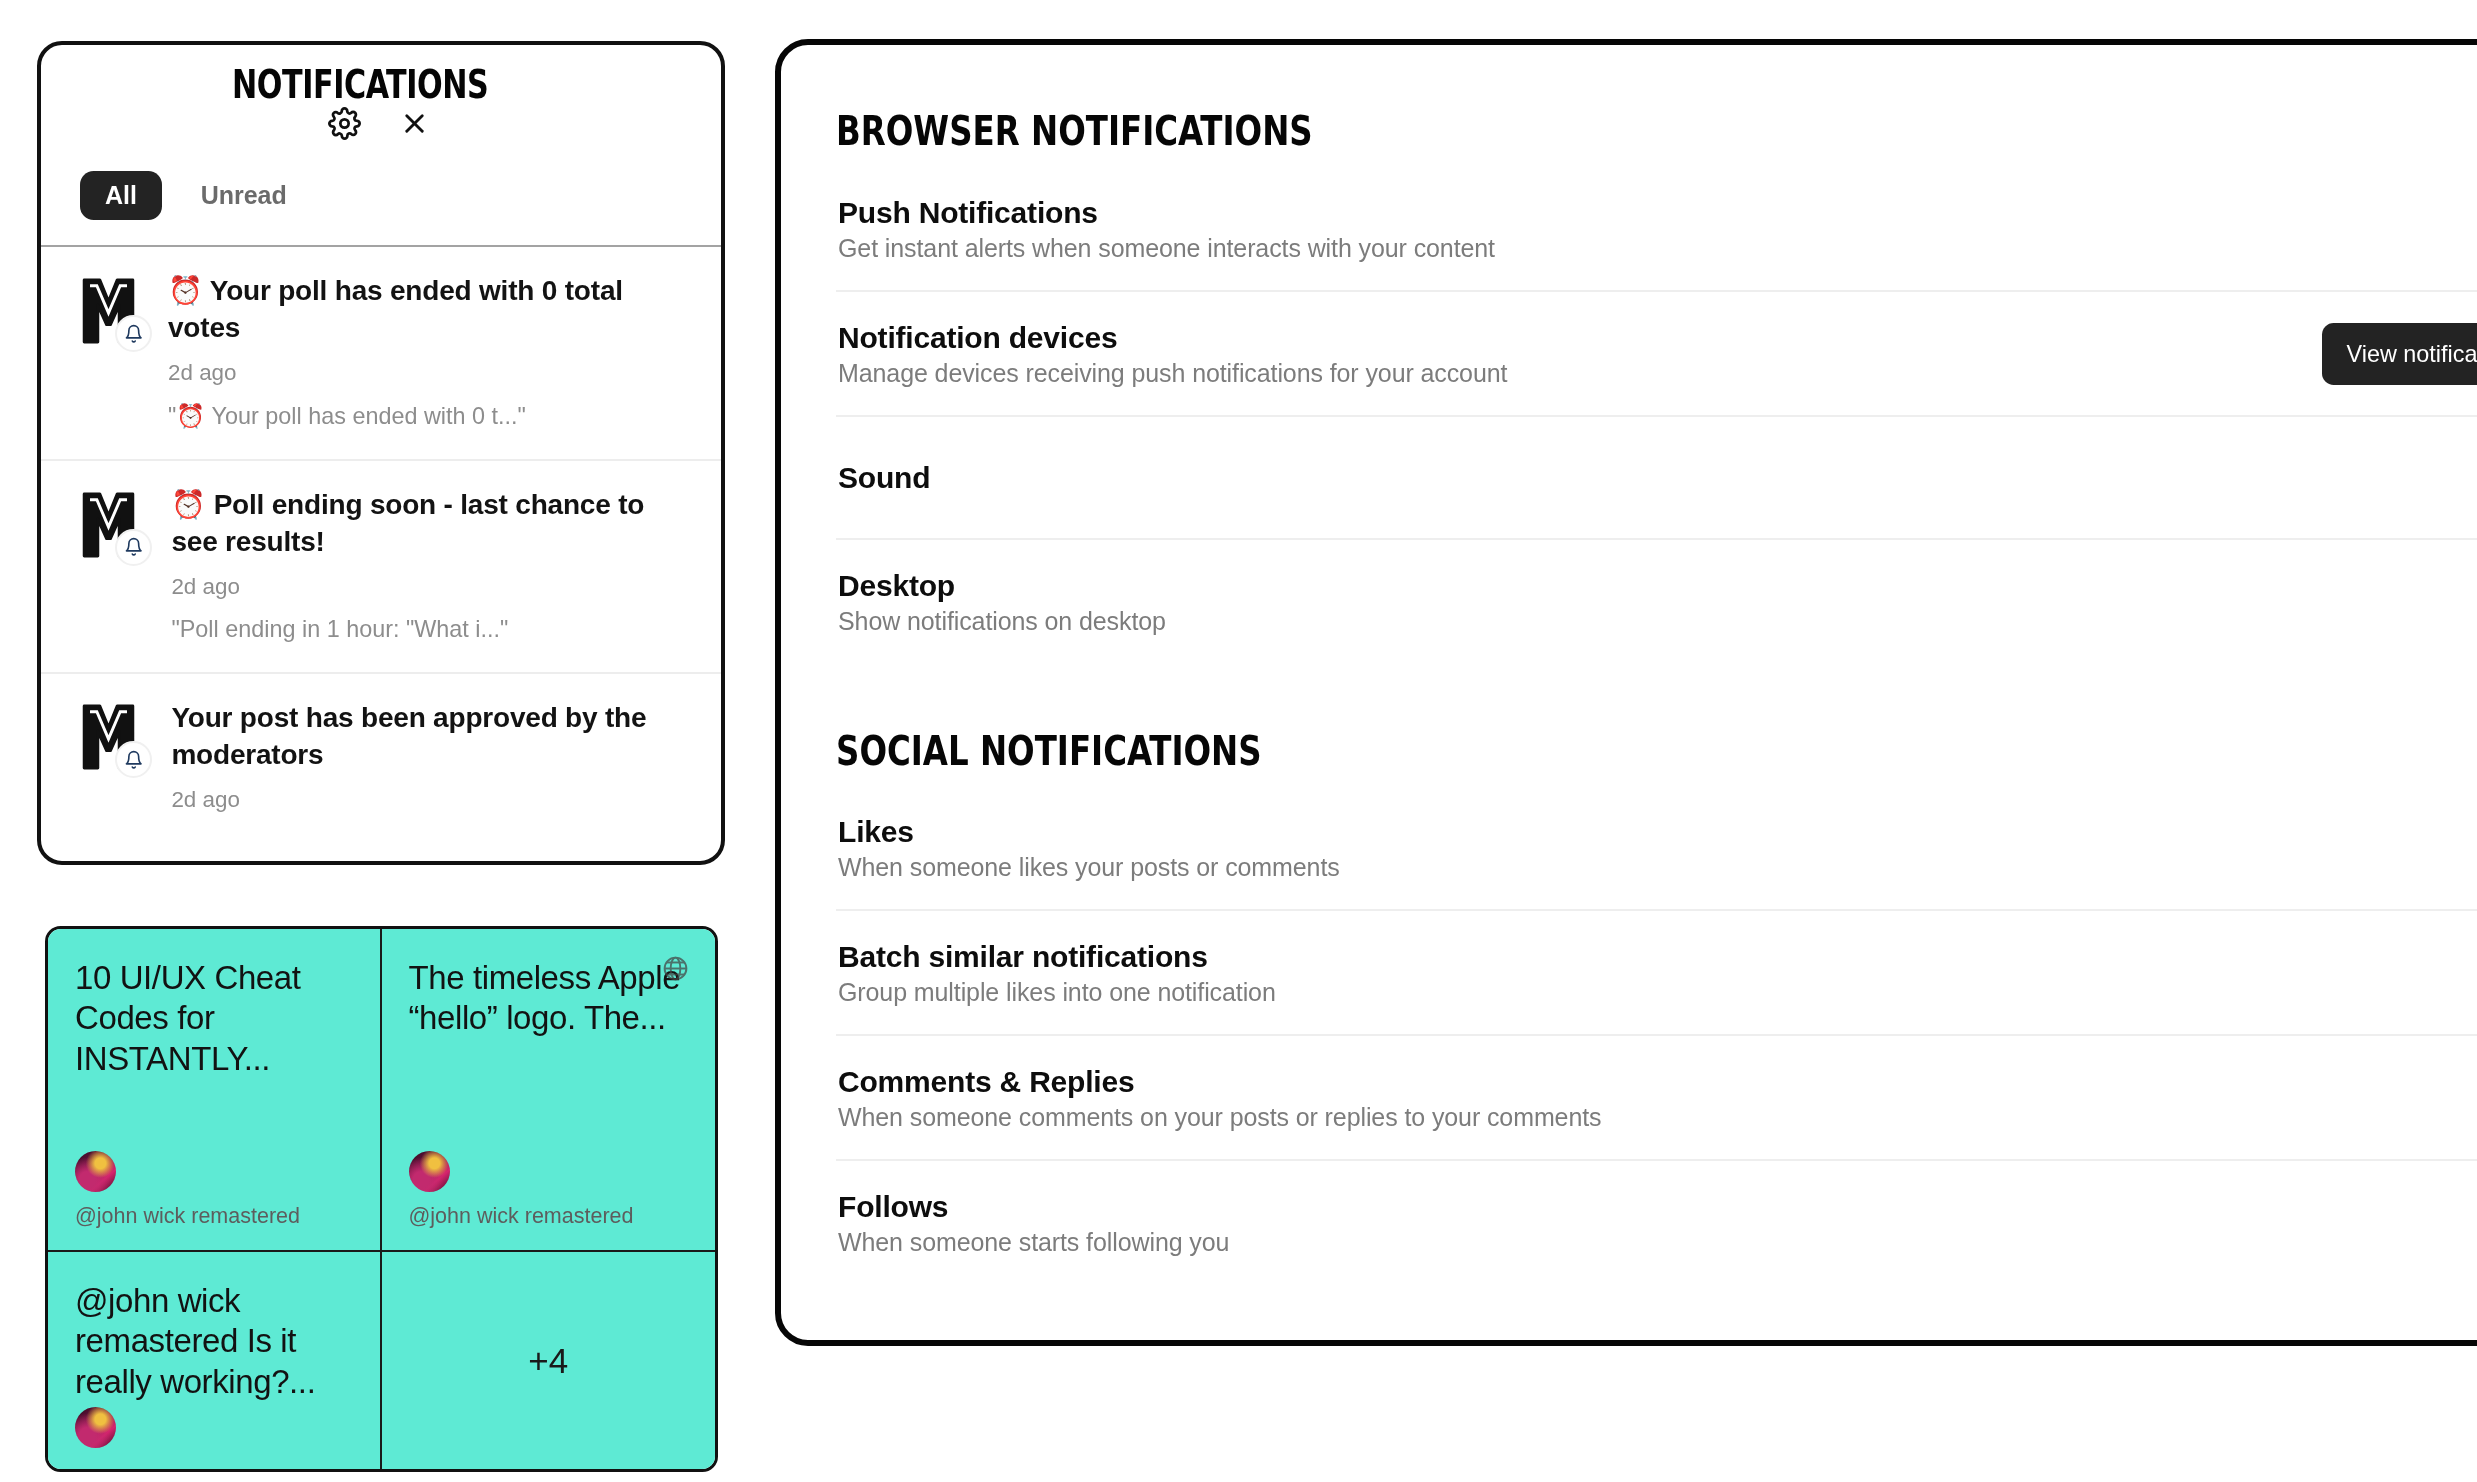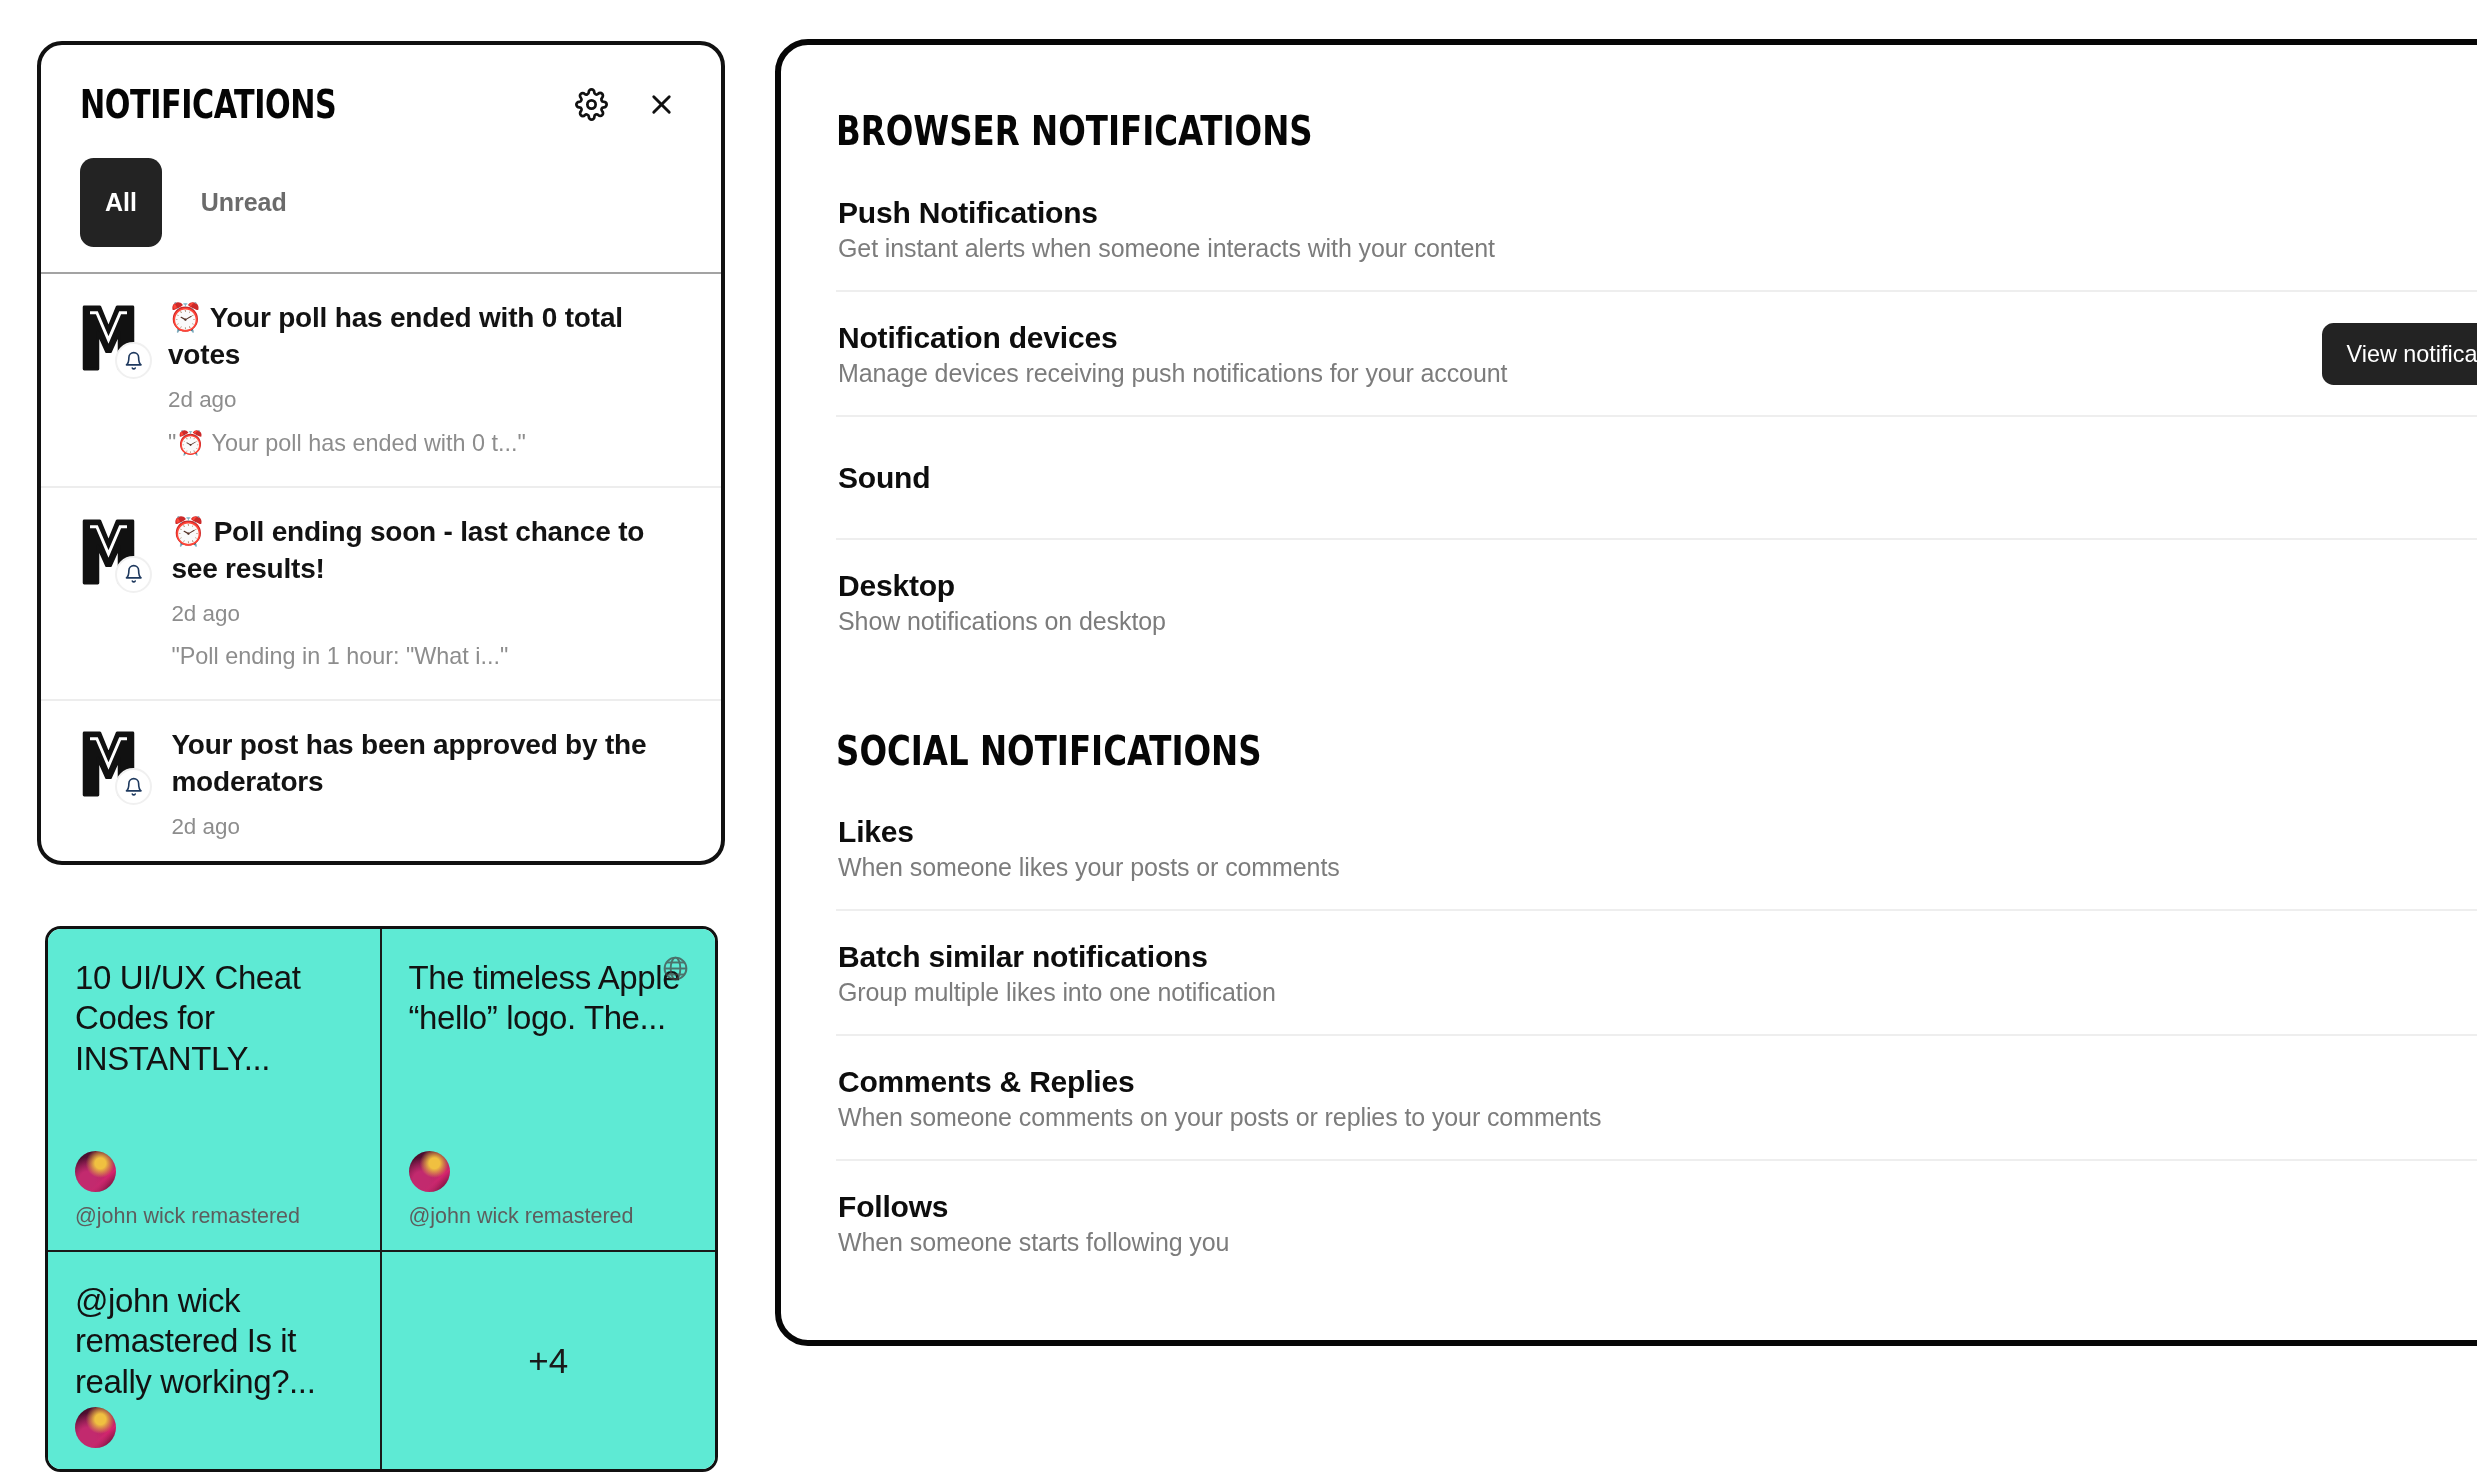--- a/index.html
+++ b/index.html
@@ -29,21 +29,22 @@
     background: #ffffff;
     border: 4.9px solid #111111;
     border-radius: 25px;
     overflow: hidden;
   }
 
   .notif-header {
     display: flex;
     align-items: center;
     justify-content: space-between;
-    padding: 37px 39px 0 39px;
+    padding: 17px 39px 0 39px;
+    flex-direction: column;
   }
 
   .notif-title {
     font-family: "Liberation Sans Narrow", "DejaVu Sans Condensed", "Liberation Sans", sans-serif;
     font-weight: 700;
     font-size: 39px;
     letter-spacing: -0.5px;
     color: #050505;
     transform: scaleX(0.86);
     transform-origin: left center;
@@ -70,21 +71,21 @@
     display: flex;
     align-items: center;
     gap: 13.7px;
     padding: 31px 39px 25px 39px;
   }
 
   .tab {
     font-size: 25px;
     font-weight: 700;
     color: #6b6b6b;
-    padding: 30px 25px;
+    padding: 10px 25px;
     border-radius: 13.7px;
     cursor: pointer;
     white-space: nowrap;
   }
   .tab.active {
     background: #232323;
     color: #ffffff;
   }
 
   .notif-list { display: block; }

